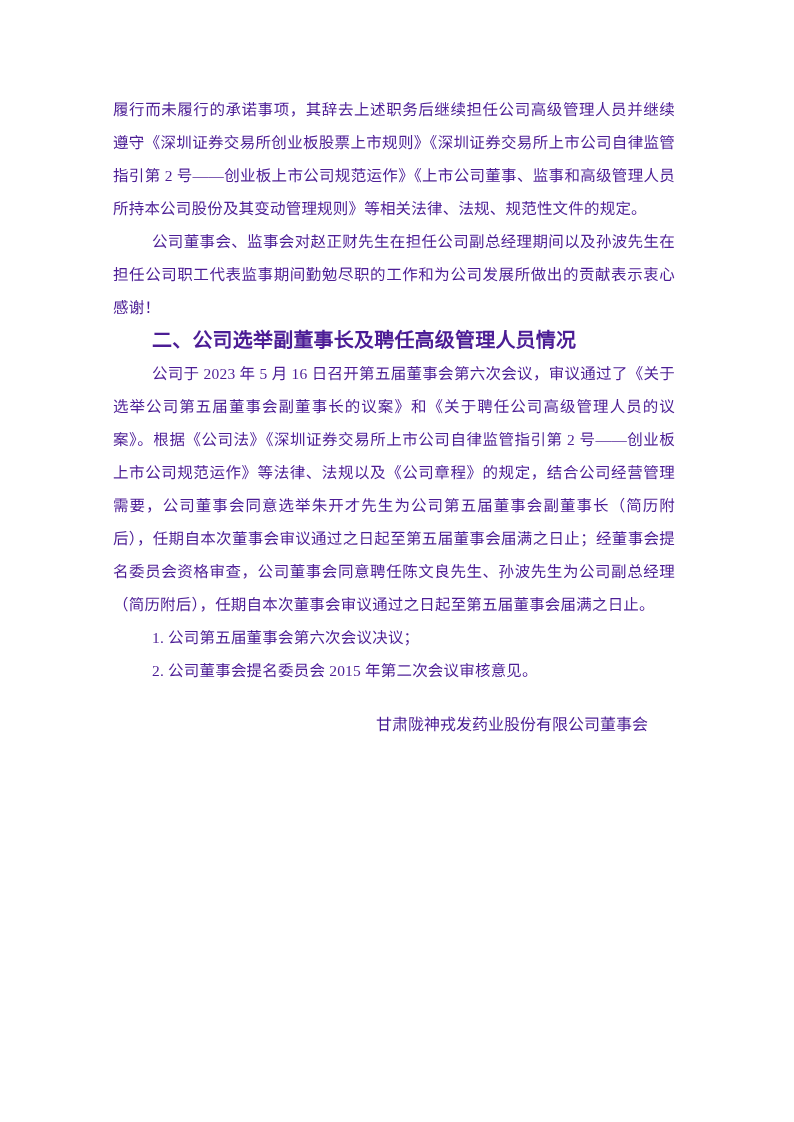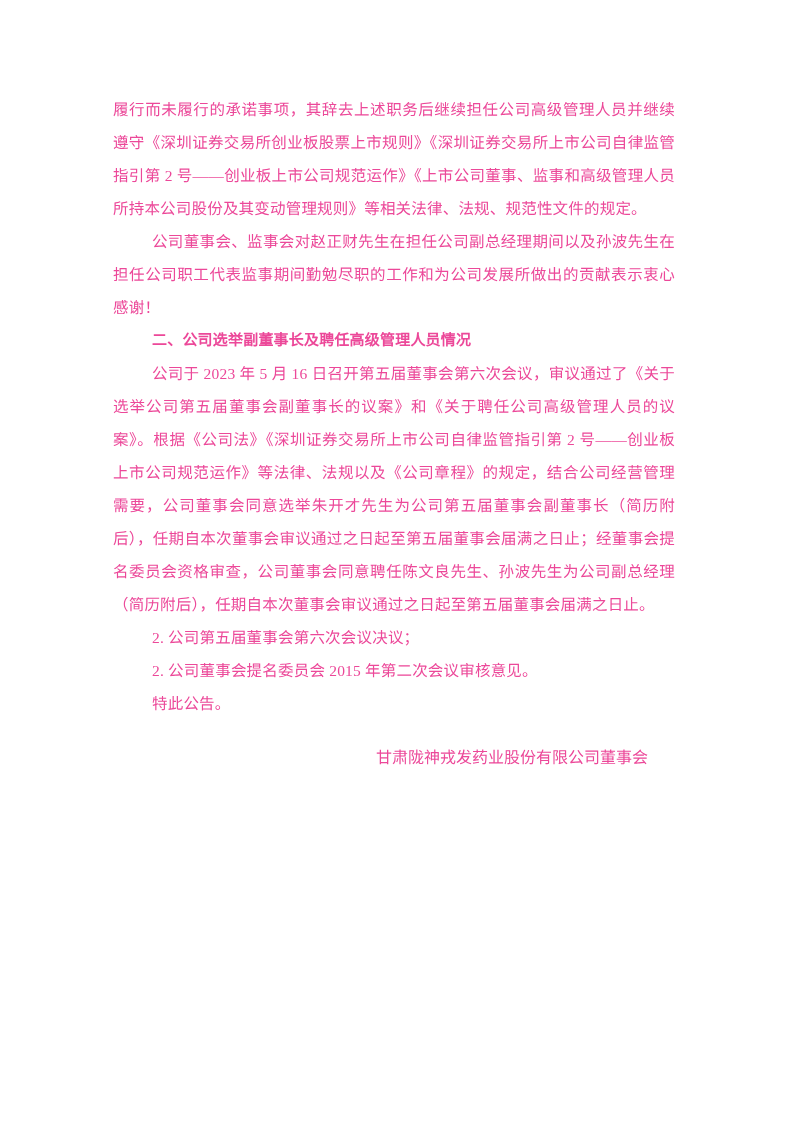--- a/index.html
+++ b/index.html
@@ -8,42 +8,42 @@
     background: #ffffff;
   }
   .page {
     position: relative;
     width: 794px;
     height: 1122px;
     margin: 0 auto;
     background: #ffffff;
     overflow: hidden;
     font-family: "Liberation Serif", "DejaVu Serif", serif;
-    color: #ec4899;
+    color: #4c1d95;
   }
   .content {
     position: absolute;
     top: 93px;
     left: 113px;
     width: 562px;
   }
   .para {
     margin: 0;
     font-size: 15.5px;
     line-height: 33px;
     text-align: justify;
     text-justify: inter-character;
     letter-spacing: 0.2px;
   }
   .para.indent {
     text-indent: 39px;
   }
   .heading {
     margin: 0;
-    font-size: 15px;
+    font-size: 20px;
     line-height: 33px;
     font-weight: bold;
     text-indent: 39px;
     letter-spacing: 0.2px;
   }
   .signature {
     margin-top: 20px;
     margin-left: auto;
     margin-right: 27px;
     width: fit-content;
@@ -67,24 +67,23 @@
     <p class="para">履行而未履行的承诺事项，其辞去上述职务后继续担任公司高级管理人员并继续遵守《深圳证券交易所创业板股票上市规则》《深圳证券交易所上市公司自律监管指引第 2 号——创业板上市公司规范运作》《上市公司董事、监事和高级管理人员所持本公司股份及其变动管理规则》等相关法律、法规、规范性文件的规定。</p>
 
     <p class="para indent">公司董事会、监事会对赵正财先生在担任公司副总经理期间以及孙波先生在担任公司职工代表监事期间勤勉尽职的工作和为公司发展所做出的贡献表示衷心感谢！</p>
 
     <h2 class="heading">二、公司选举副董事长及聘任高级管理人员情况</h2>
 
     <p class="para indent">公司于 2023 年 5 月 16 日召开第五届董事会第六次会议，审议通过了《关于选举公司第五届董事会副董事长的议案》和《关于聘任公司高级管理人员的议案》。根据《公司法》《深圳证券交易所上市公司自律监管指引第 2 号——创业板上市公司规范运作》等法律、法规以及《公司章程》的规定，结合公司经营管理需要，公司董事会同意选举朱开才先生为公司第五届董事会副董事长（简历附后），任期自本次董事会审议通过之日起至第五届董事会届满之日止；经董事会提名委员会资格审查，公司董事会同意聘任陈文良先生、孙波先生为公司副总经理（简历附后），任期自本次董事会审议通过之日起至第五届董事会届满之日止。</p>
 
 
 
-    <p class="para indent">2. 公司第五届董事会第六次会议决议；</p>
+    <p class="para indent">1. 公司第五届董事会第六次会议决议；</p>
 
     <p class="para indent">2. 公司董事会提名委员会 2015 年第二次会议审核意见。</p>
 
-    <p class="para indent">特此公告。</p>
 
     <div class="signature">
       <p class="sig-line">甘肃陇神戎发药业股份有限公司董事会</p>
     </div>
 
   </div>
 </div>
 
 </body></html>

